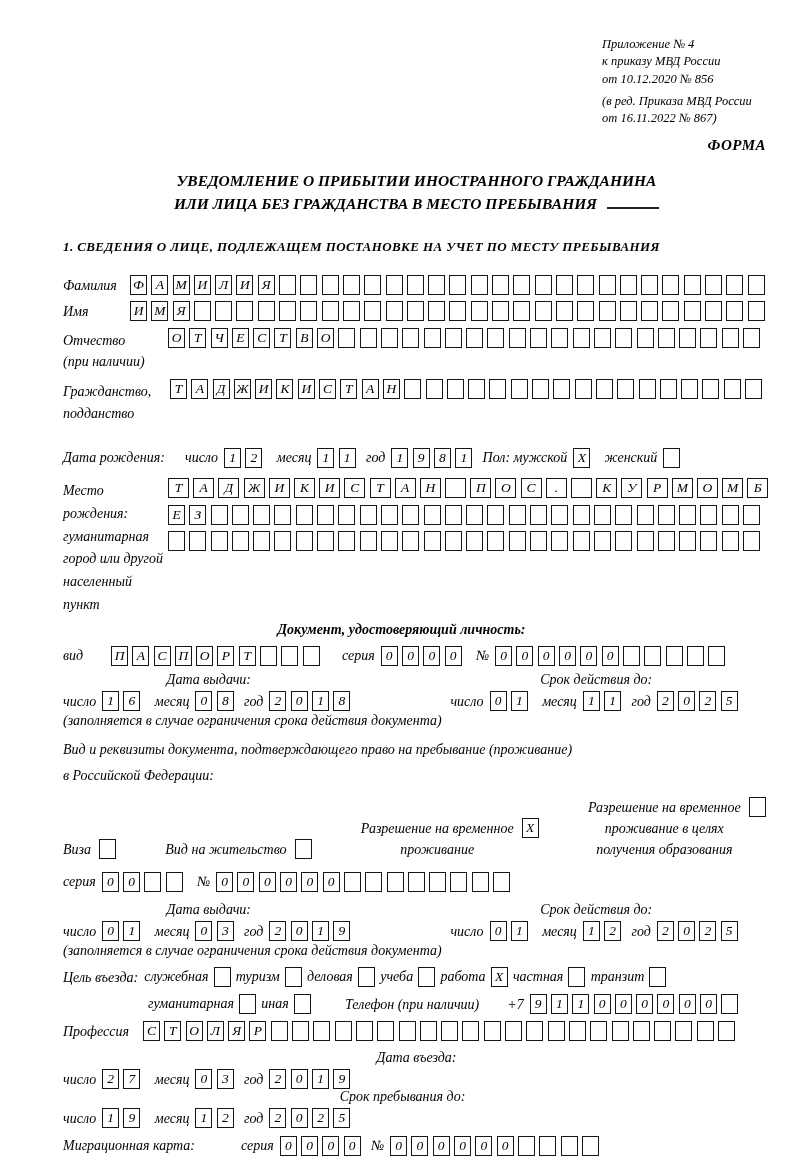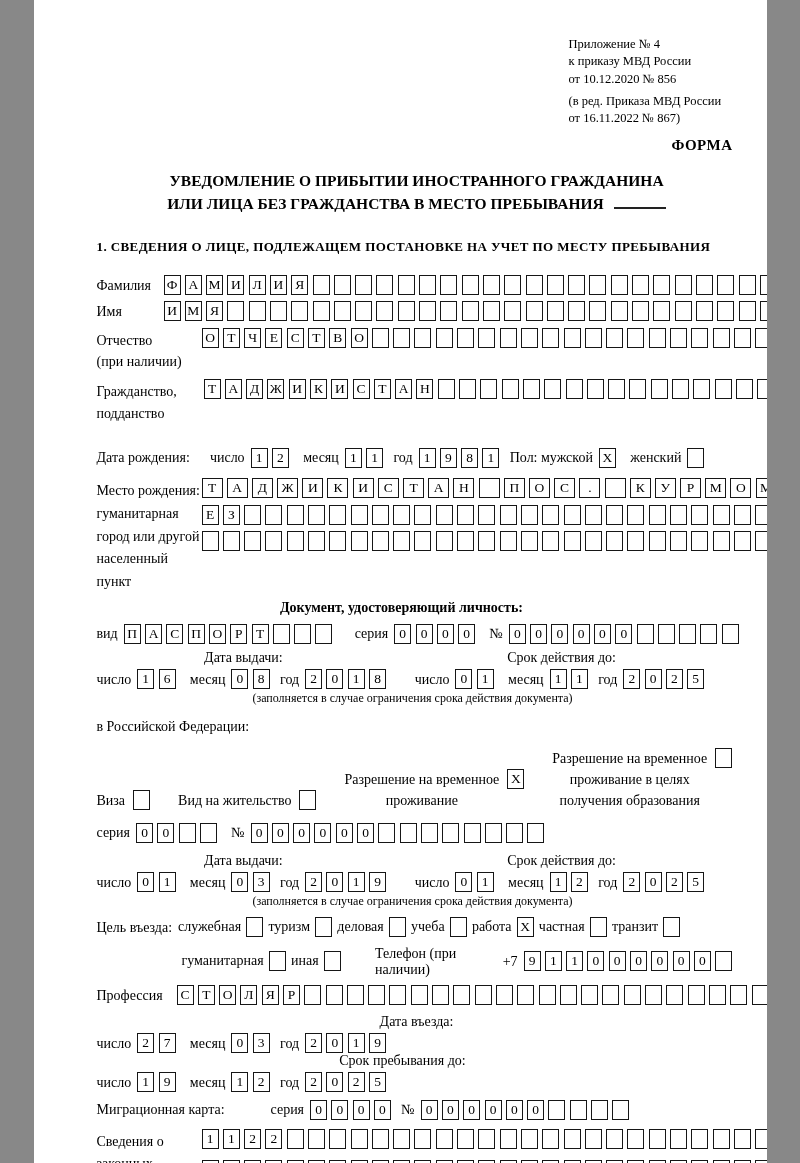--- a/index.html
+++ b/index.html
@@ -1,19 +1,19 @@
 <!DOCTYPE html>
 <html><head>
 <meta charset="utf-8">
 <style>
   html,body{margin:0;padding:0;background:#888;}
   .page{
-    width:733px;height:1163px;margin:0 auto;background:#fff;color:#000;
+    width:800px;height:1163px;margin:0 auto;background:#fff;color:#000;
     font-family:"Liberation Serif","DejaVu Serif",serif;font-size:14px;
-    box-sizing:border-box;padding:36px 30px 0 63px;overflow:hidden;position:relative;
+    box-sizing:border-box;padding:36px 30px 0 63px;overflow:hidden;position:relative;font-style:italic;
   }
   
   .hdr{margin-left:auto;width:168px;font-size:12.5px;line-height:1.38;}
   .hdr .gap{height:5px;}
   .forma{font-weight:bold;font-size:15px;text-align:right;margin-top:10px;padding-right:4px;letter-spacing:.5px;}
   
   .title{margin-top:16px;text-align:center;font-weight:bold;font-size:15.5px;line-height:1.45;}
   .title-underline{display:inline-block;width:52px;border-bottom:2px solid #222;height:13px;margin-left:10px;}
   .section{margin-top:24px;font-weight:bold;font-size:13px;letter-spacing:.4px;white-space:nowrap;}
   
@@ -36,21 +36,21 @@
   .blk{display:flex;align-items:flex-start;margin-bottom:6px;}
   .blk .lblcol{flex:0 0 105px;line-height:1.62;padding-top:2px;}
   .blk .cellcol .cells{display:flex;margin-bottom:6.5px;}
   .legal .cellcol .cells{margin-bottom:11px;}
   
   .center-bold{text-align:center;font-weight:bold;margin:4px 0 8px -30px;font-size:14px;}
   
   .twocol{display:flex;justify-content:space-between;margin-bottom:2px;}
   .datecol .coltitle{text-align:center;margin-bottom:3px;}
   .dateline{display:flex;align-items:center;}
-  .note-right{font-size:12px;text-align:center;margin:2px 8px 8px 0;}
+  .note-right{font-size:14px;text-align:left;margin:2px 8px 8px 0;}
   
   .para{line-height:1.85;}
   .permitrow{display:flex;align-items:flex-end;justify-content:space-between;margin:8px 0 12px 0;}
   .permitrow .opt{display:flex;align-items:flex-start;}
   .permitrow .plabel{text-align:center;line-height:1.5;margin-right:8px;}
   
   .optrow{display:flex;align-items:center;margin-bottom:7px;}
   .optrow .opt{display:flex;align-items:center;}
   .opt .olabel{margin-right:5px;}
   .opt + .opt{margin-left:1px;}
@@ -434,20 +434,21 @@
               <span class="cell">0</span>
               <span class="cell">2</span>
               <span class="cell">5</span>
             </span>
         </div>
       </div>
     </div>
     <div class="note-right">(заполняется в случае ограничения срока действия документа)</div>
 
     <div class="para">
+      <div>Вид и реквизиты документа, подтверждающего право на пребывание (проживание)</div>
       <div>в Российской Федерации:</div>
     </div>
 
     <div class="permitrow">
       <span class="opt">
         <span class="plabel">Виза</span>
         <span class="cells">
             <span class="cell"></span>
           </span>
       </span>

